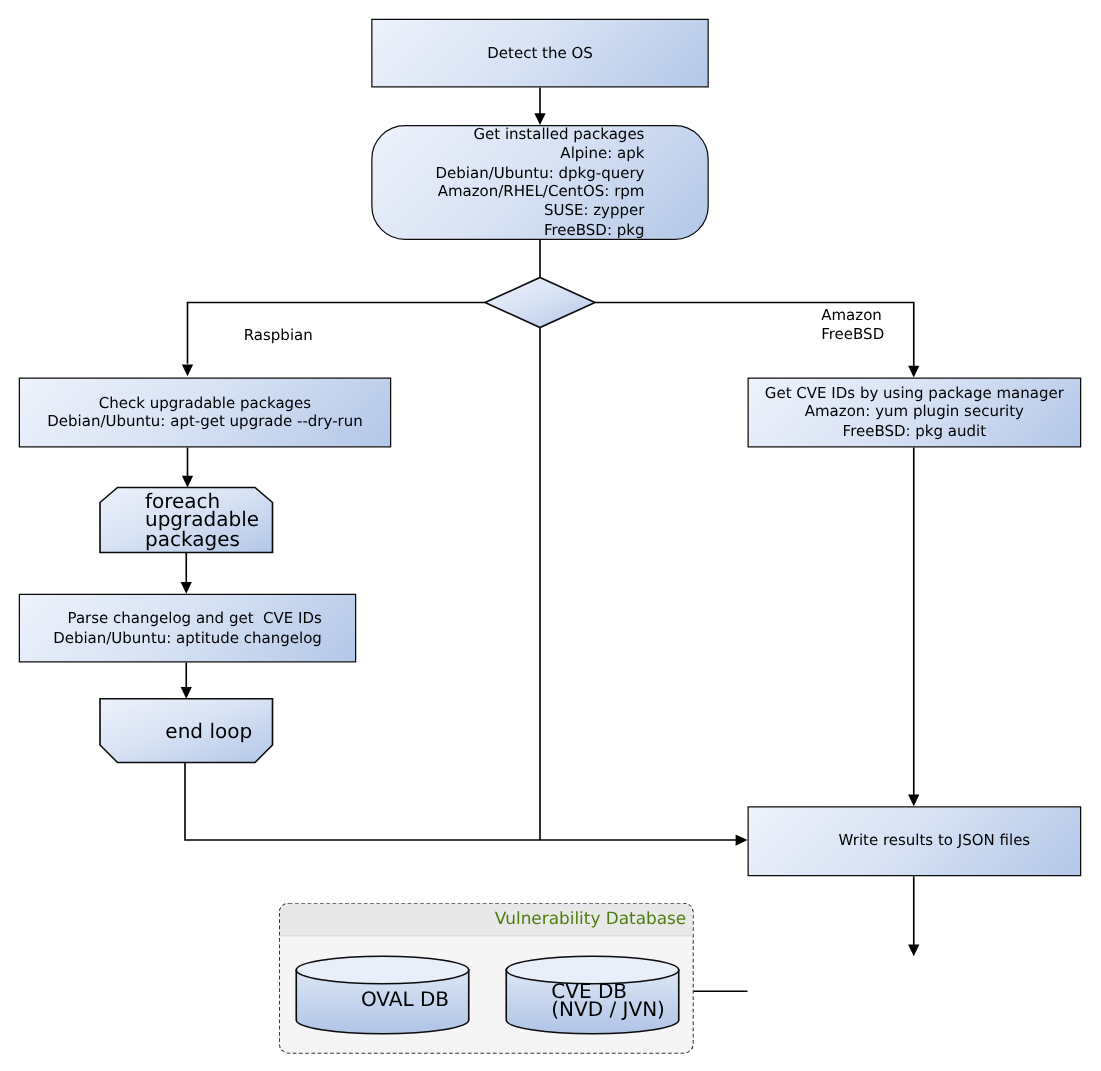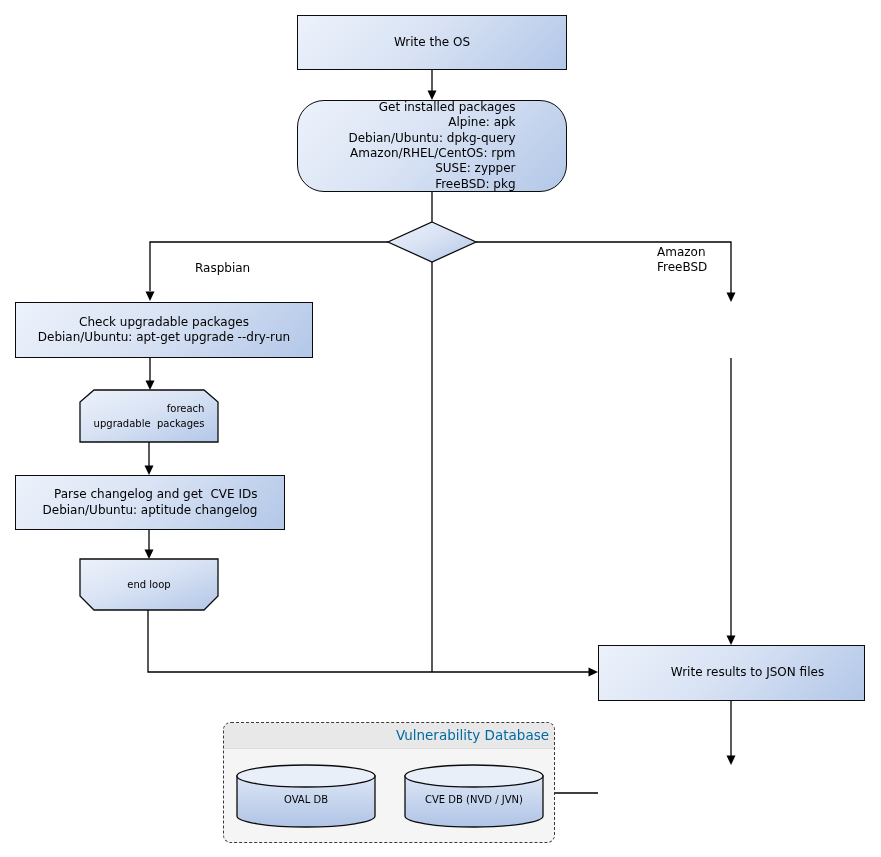--- a/index.html
+++ b/index.html
@@ -37,26 +37,27 @@
     white-space: pre-wrap;
     z-index: 3;
   }
   .node .inner { display: block; }
   .node.align-right .inner { text-align: right; }
   .shape-text {
     position: absolute;
     display: flex;
     align-items: center;
     justify-content: center;
-    font-size: 10px;
+    font-size: 16px;
     line-height: 15.4px;
-    text-align: right;
+    text-align: left;
     white-space: pre-wrap;
     z-index: 4;
     pointer-events: none;
+    padding-left: 36px;
   }
   
   .edge-label {
     position: absolute;
     font-size: 12px;
     line-height: 15.2px;
     white-space: pre-wrap;
     z-index: 3;
   }
   .edge-label.right { text-align: right; }
@@ -72,21 +73,21 @@
     overflow: hidden;
   }
   #vuln-group .title-band {
     height: 26px;
     background: #e8e8e8;
     border-bottom: 1px solid #dcdcdc;
     font-size: 13.5px;
     line-height: 25px;
     text-align: right;
     padding-right: 5px;
-    color: #0369a1;
+    color: #4d7c0f;
   }
 </style>
 </head>
 <body>
 
 <div id="canvas">
 
   <div id="vuln-group">
     <div class="title-band">Vulnerability Database</div>
   </div>
@@ -142,21 +143,21 @@
       <ellipse cx="306" cy="776" rx="69" ry="11" fill="#e9eff9" stroke="#0b0b0b" stroke-width="1.3"></ellipse>
     </g>
 
     <g>
       <path d="M405,776 L405,816 A69,11 0 0 0 543,816 L543,776 Z" fill="url(#gradCyl)" stroke="#0b0b0b" stroke-width="1.3"></path>
       <ellipse cx="474" cy="776" rx="69" ry="11" fill="#e9eff9" stroke="#0b0b0b" stroke-width="1.3"></ellipse>
     </g>
   </svg>
 
   <div class="node" style="left:297px; top:15px; width:270px; height:55px;">
-    <span class="inner">Write the OS</span>
+    <span class="inner">Detect the OS</span>
   </div>
 
   <div class="node align-right" style="left:297px; top:100px; width:270px; height:92px;border-radius:27px;">
     <span class="inner">Get installed packages
 Alpine: apk
 Debian/Ubuntu: dpkg-query
 Amazon/RHEL/CentOS: rpm
 SUSE: zypper
 FreeBSD: pkg</span>
   </div>
@@ -164,20 +165,25 @@
   <div class="node" style="left:15px; top:302px; width:298px; height:56px;">
     <span class="inner">Check upgradable packages
 Debian/Ubuntu: apt-get upgrade --dry-run</span>
   </div>
 
   <div class="node" style="left:15px; top:475px; width:270px; height:55px;text-align:right;">
     <span class="inner">Parse changelog and get  CVE IDs
 Debian/Ubuntu: aptitude changelog</span>
   </div>
 
+  <div class="node" style="left:598px; top:302px; width:267px; height:56px;">
+    <span class="inner">Get CVE IDs by using package manager
+Amazon: yum plugin security
+FreeBSD: pkg audit</span>
+  </div>
 
   <div class="node" style="left:598px; top:645px; width:267px; height:56px;padding-left:32px;">
     <span class="inner">Write results to JSON files</span>
   </div>
 
 
   <div class="shape-text" style="left:80px; top:390px; width:138px; height:52px;">foreach
 upgradable  packages</div>
 
   <div class="shape-text" style="left:80px; top:559px; width:138px; height:51px;">end loop</div>

